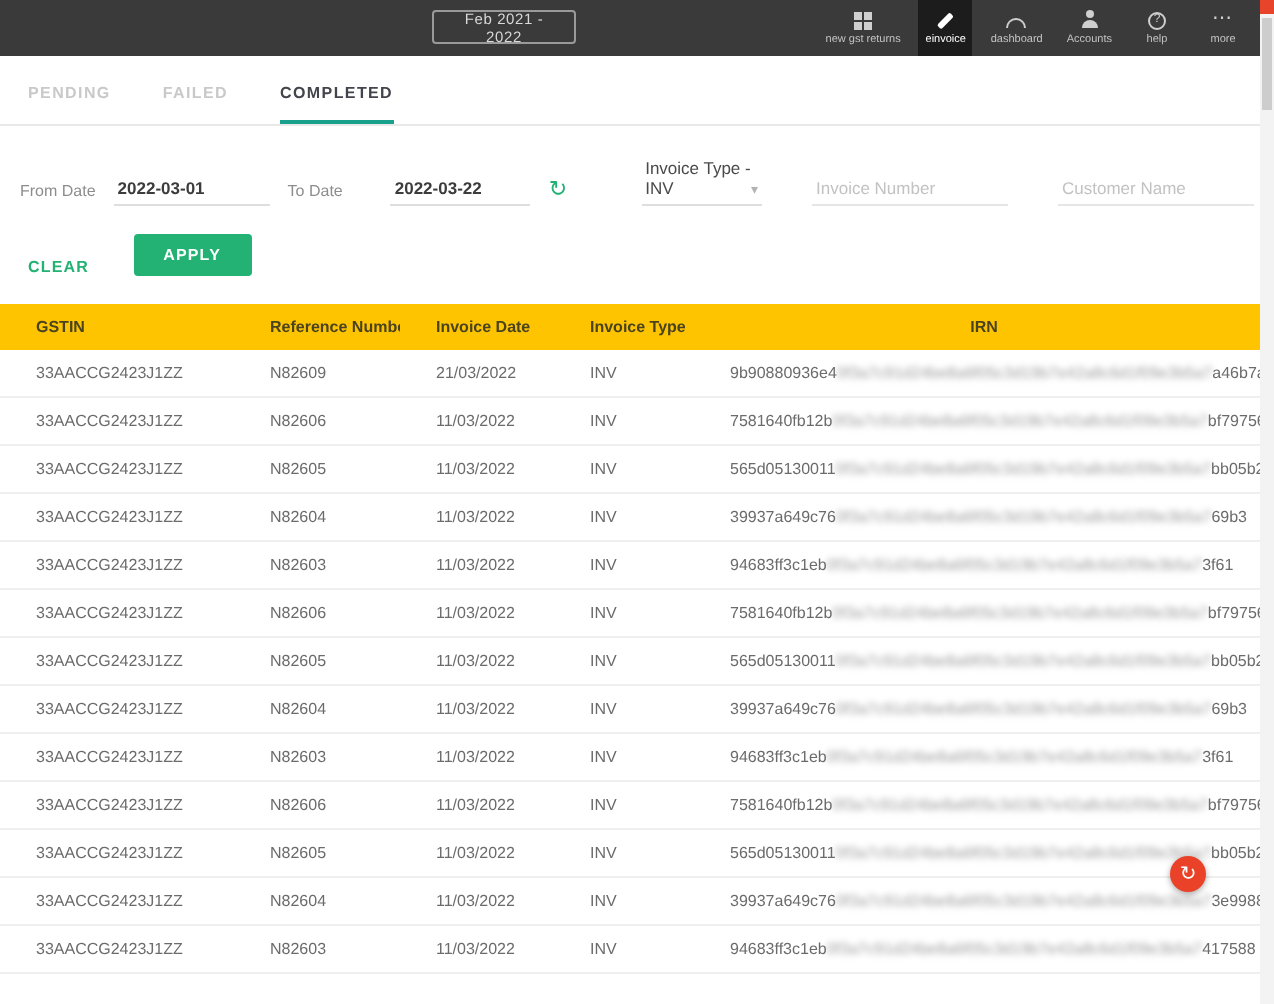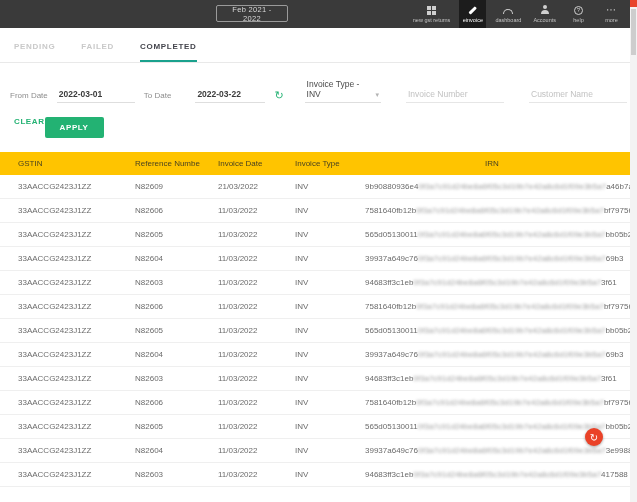--- a/index.html
+++ b/index.html
@@ -52,35 +52,35 @@
 
   
   .filters { padding:16px 10px 0 10px; }
   .frow { display:flex; align-items:flex-end; gap:9px; }
   .flabel { font-size:8px; color:#8d8d8d; padding-bottom:3px; white-space:nowrap; }
   .finput { border:none; border-bottom:1px solid #dedede; font-size:8.5px; color:#3c3c3c;
     font-weight:bold; width:78px; padding:0 0 3px 2px; background:transparent; outline:none; font-family:inherit; }
   .finput.todate { width:70px;margin-left:15px; }
   .refresh-filter { color:var(--green,#23b273); font-size:11px; line-height:11px; padding-bottom:2px; cursor:pointer; }
   .fselect { width:120px; border-bottom:1px solid #dedede; display:flex; justify-content:space-between;
-    align-items:flex-end; font-size:8.5px; color:#4a4a4a; padding:0 2px 3px 2px; margin-left:12px; cursor:pointer; }
+    align-items:flex-end; font-size:8.5px; color:#4a4a4a; padding:0 2px 3px 2px; margin-left:28px; cursor:pointer; }
   .caret { color:#b3b3b3; font-size:7px; }
   .ftext { width:98px; border:none; border-bottom:1px solid #e6e6e6; font-size:8.5px; color:#555;
     padding:0 0 3px 2px; margin-left:16px; outline:none; background:transparent; font-family:inherit; }
   .ftext::placeholder { color:#c2c2c2; }
-  .actions { display:flex; align-items:flex-start; margin:14px 0 0 4px; }
+  .actions { display:flex; align-items:flex-end; gap:22px; margin:14px 0 0 4px; }
   .clear-btn { color:var(--green,#23b273); font-size:8px; font-weight:bold; letter-spacing:.6px;
     background:none; border:none; padding:0; font-family:inherit; cursor:pointer; }
   .apply-btn { background:var(--green,#23b273); color:#ffffff; font-size:8px; font-weight:bold;
     letter-spacing:.6px; border:none; border-radius:2px; padding:6px 15px; font-family:inherit; cursor:pointer; }
 
   
   table.tbl { width:100%; border-collapse:collapse; table-layout:fixed; margin-top:14px; }
   .tbl th { background:var(--yellow,#ffc400); font-size:8px; color:#4a431f; text-align:left;
-    padding:7px 0 7px 18px; font-weight:normal; white-space:nowrap; overflow:hidden; }
+    padding:7px 0 7px 18px; font-weight:bold; white-space:nowrap; overflow:hidden; }
   .tbl th.center { text-align:center; padding-left:0; }
   .tbl td { font-size:8px; color:#6b6b6b; padding:7px 0 7px 18px; border-bottom:1px solid #efefef;
     white-space:nowrap; overflow:hidden; }
   .irn-cell { font-size:7.5px; color:#7a7a7a; }
   .irn-blur { filter:blur(1.6px); color:#9c9c9c; }
 
   
   .fab { position:absolute; left:585px; top:428px; width:18px; height:18px; border-radius:50%;
     background:var(--red,#ea4228); color:#fff; display:flex; align-items:center; justify-content:center;
     font-size:10px; box-shadow:0 1px 3px rgba(0,0,0,.35); cursor:pointer; border:none; }

